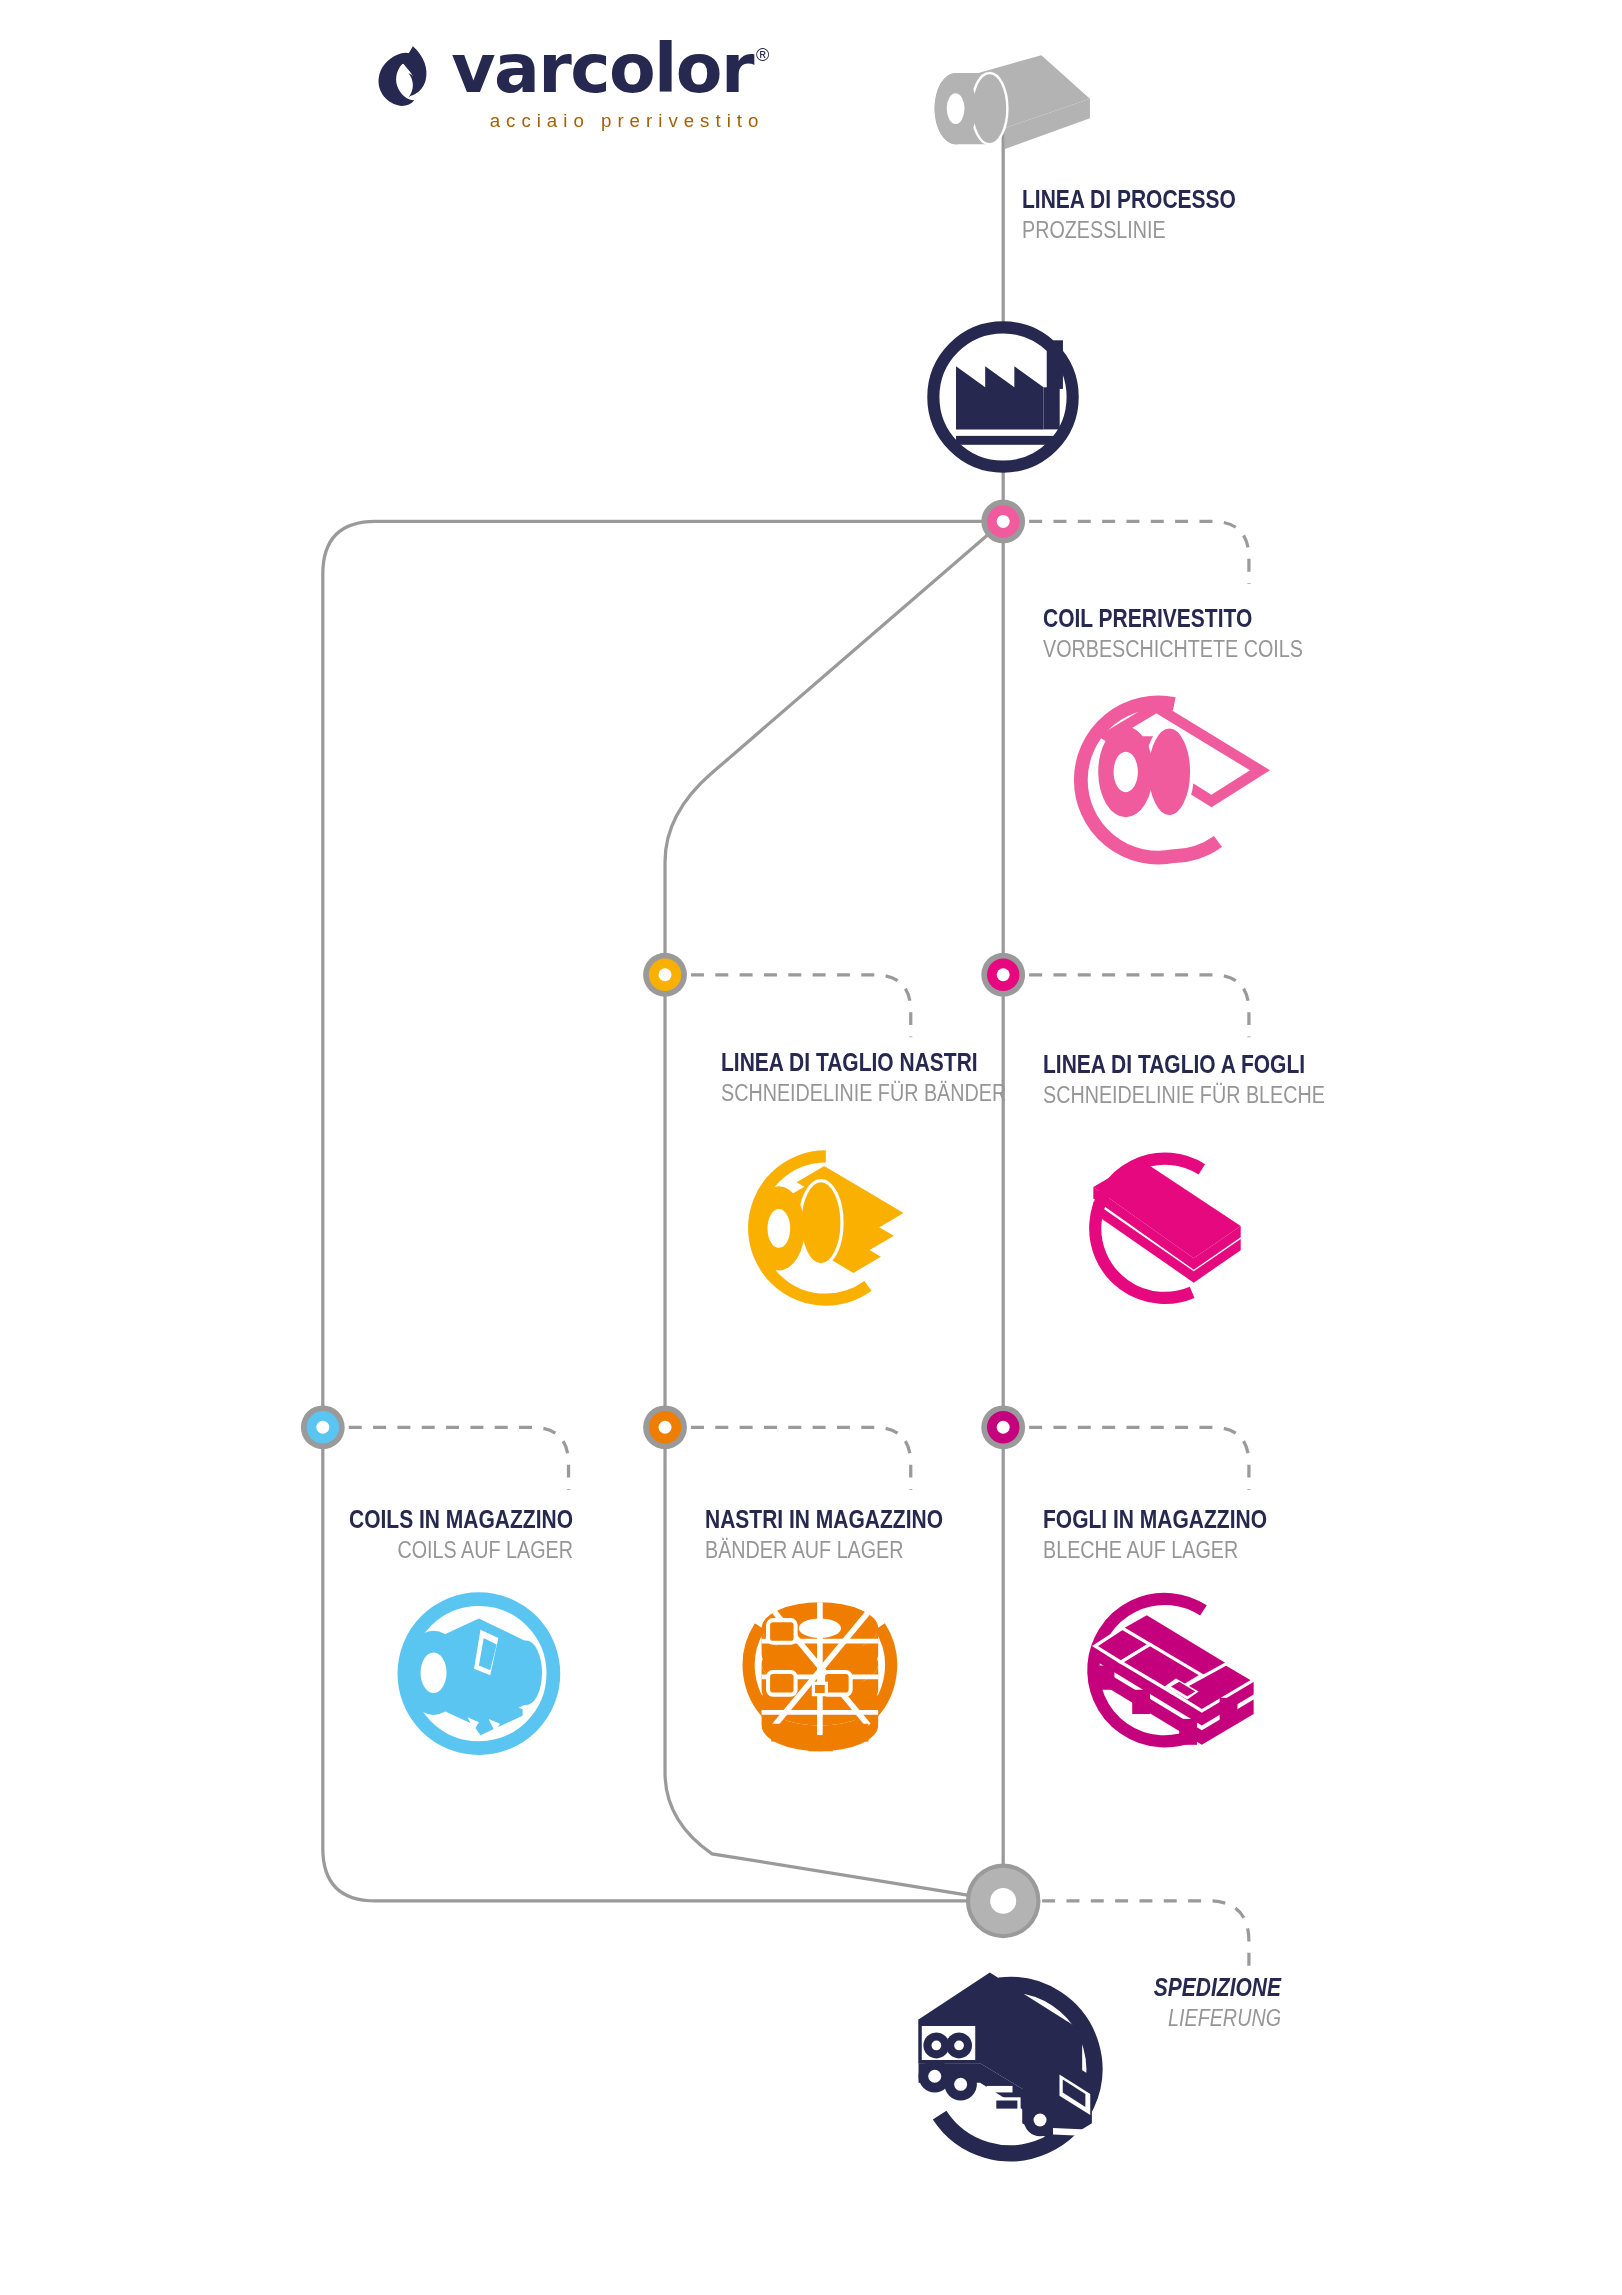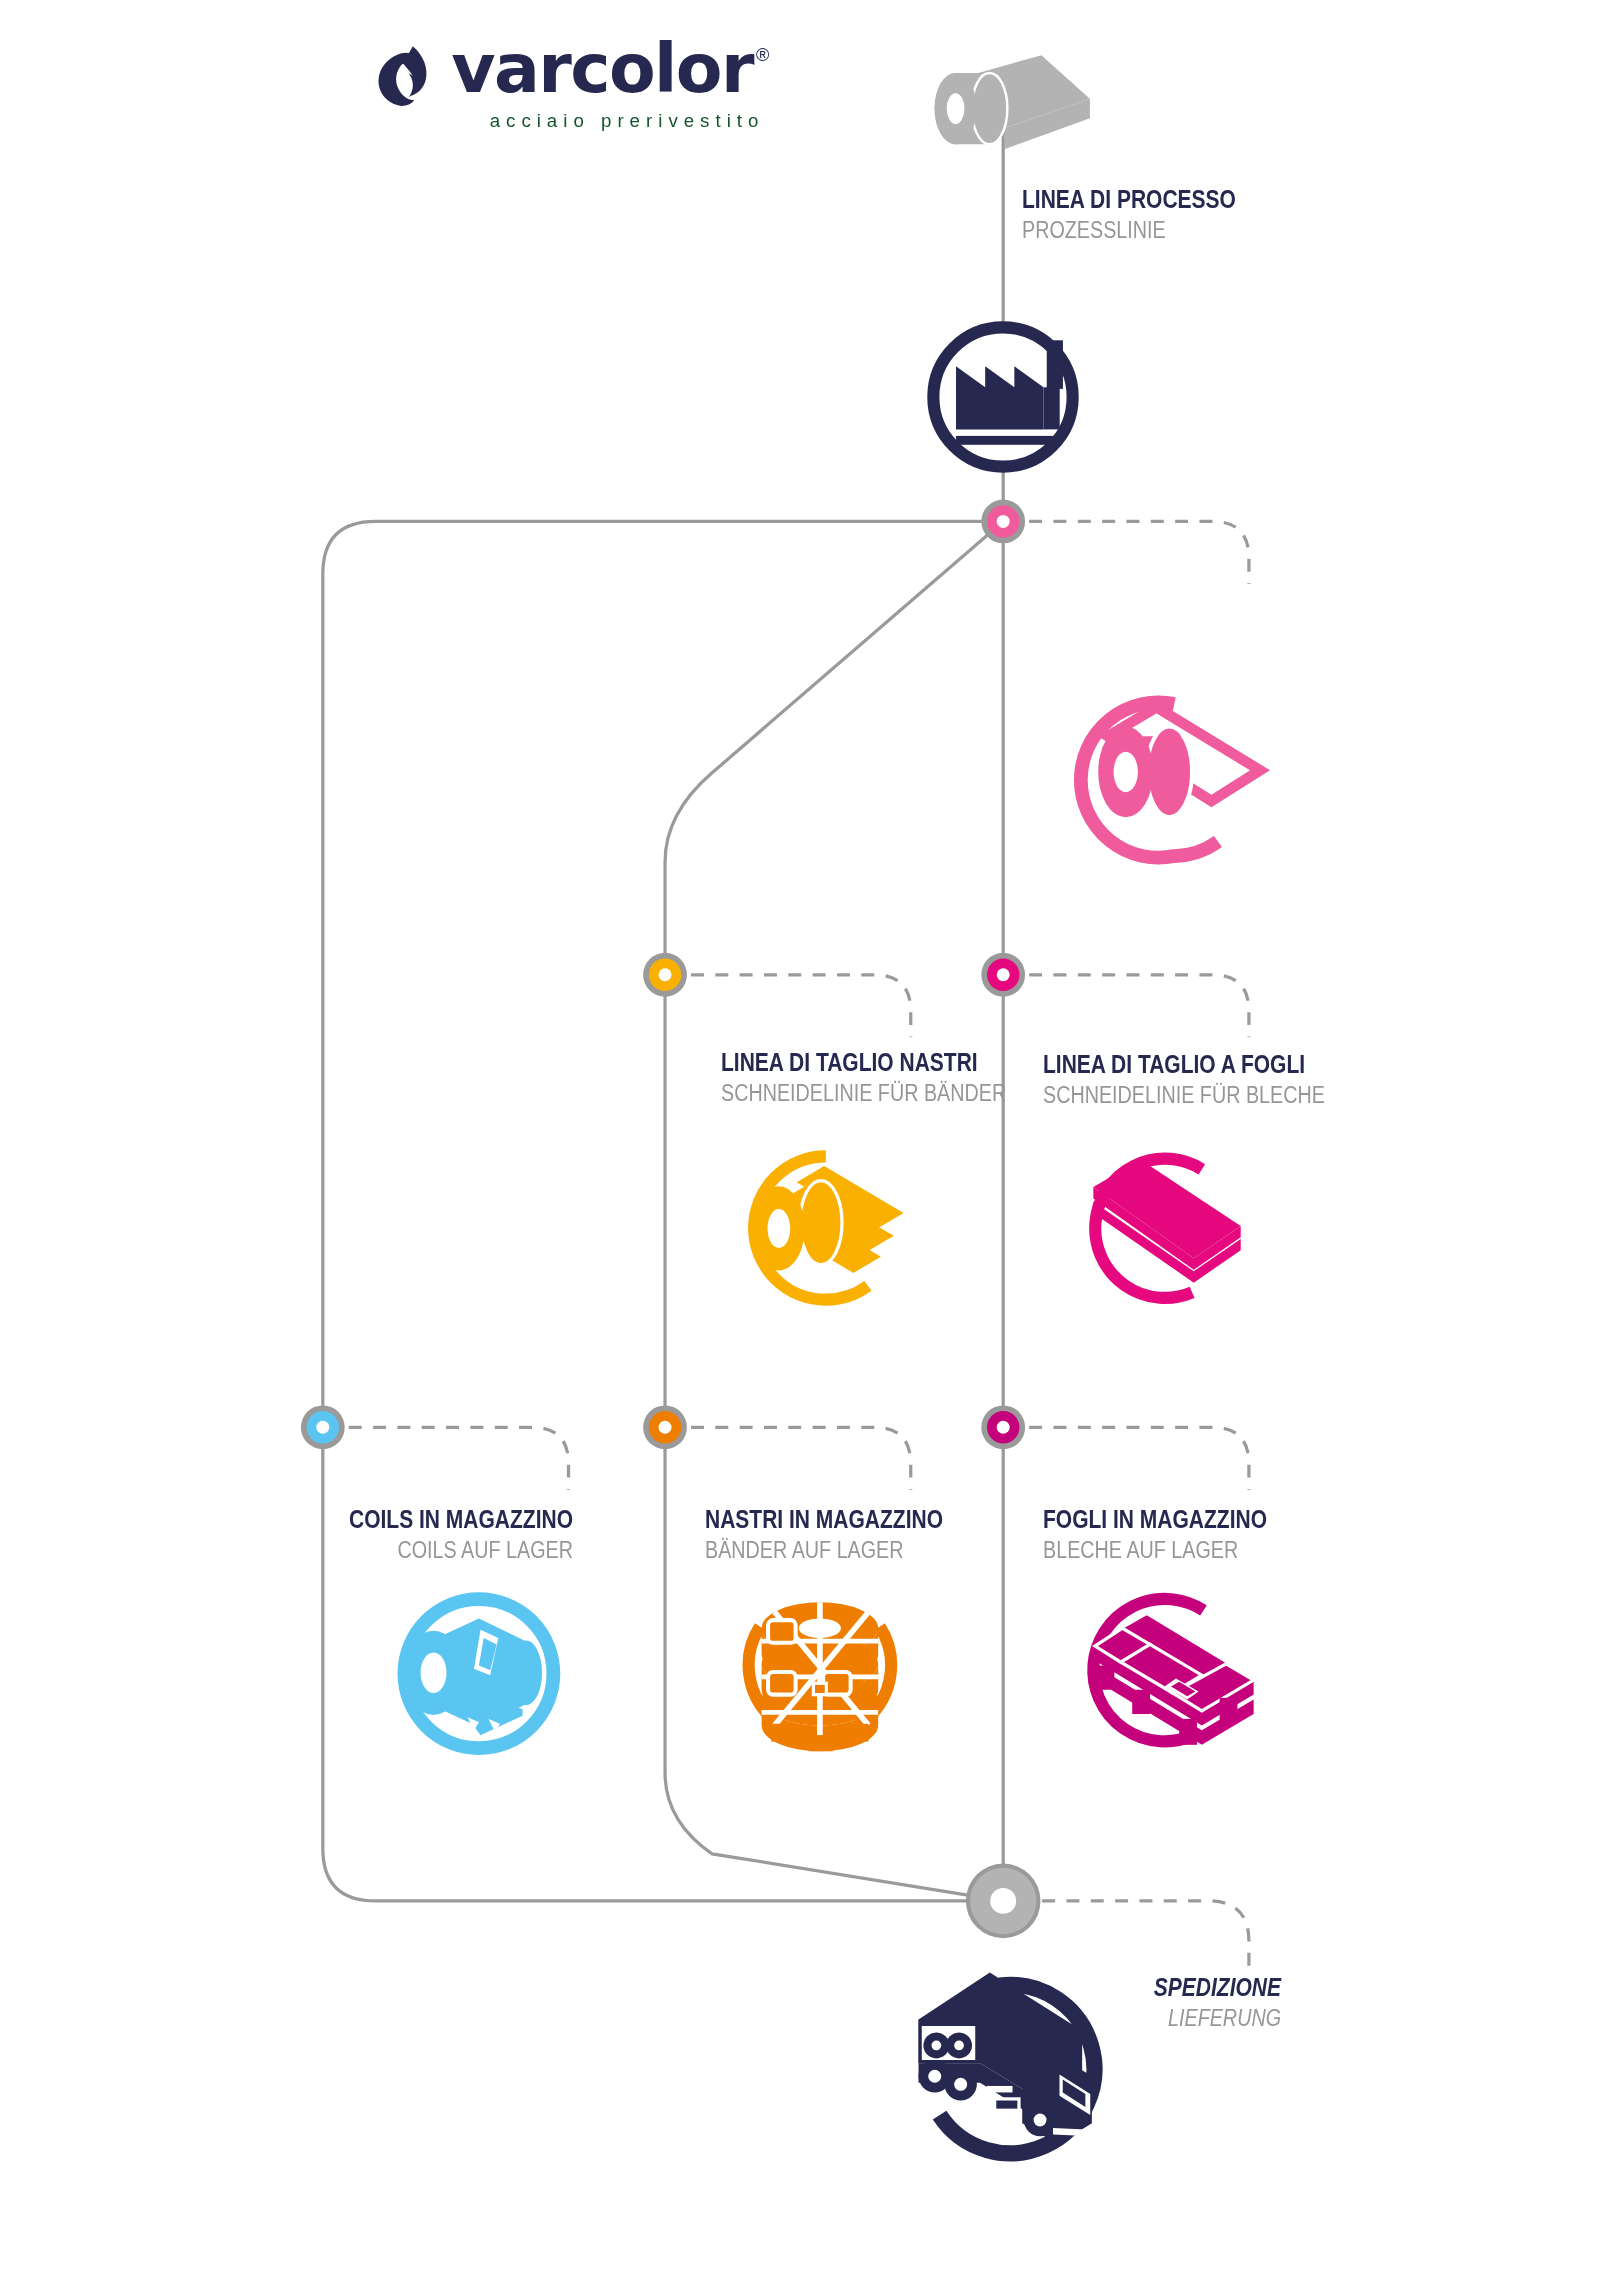--- a/index.html
+++ b/index.html
@@ -53,21 +53,21 @@
     font-family: "Liberation Sans", sans-serif;
     font-size: 18px;
     color: #26284f;
     margin-top: 8px;
     margin-left: 3.2px;
   }
   #logo-tagline {
     font-family: "Liberation Sans", sans-serif;
     font-size: 18.7px;
     letter-spacing: 6px;
-    color: #14532d;
+    color: #a16207;
     text-align: right;
     margin-top: 8px;
     padding-right: 4.9px;
   }
 
   
   #title-block {
     position: absolute;
     left: 308px;
     top: 180px;
@@ -279,20 +279,24 @@
   <div class="icon-box" style="left:922px; top:316px; width:162px; height:162px;">
     <svg viewBox="0 0 200 200" width="162" height="162">
       <circle cx="100" cy="100" r="86" fill="none" stroke="#26284f" stroke-width="15"></circle>
       <path d="M42,62 L78,88 L78,62 L114,88 L114,62 L150,88 L150,140 L42,140 Z" fill="#26284f"></path>
       <rect x="154" y="30" width="20" height="60" fill="#26284f"></rect>
       <rect x="42" y="148" width="128" height="11" fill="#26284f"></rect>
       <path d="M150,88 L170,88 L170,140 L150,140 Z" fill="#26284f"></path>
     </svg>
   </div>
 
+  <div class="node-label" style="left:1043px; top:604px;">
+    <div class="lbl-it">COIL PRERIVESTITO</div>
+    <div class="lbl-de">VORBESCHICHTETE COILS</div>
+  </div>
   <div class="icon-box" style="left:1072px; top:691px; width:211px; height:178px;">
     <svg viewBox="0 0 260 220" width="211" height="178">
       <path d="M126,16 A96,96 0 1 0 126,204 A96,96 0 0 0 180,186" fill="none" stroke="#ef5b9c" stroke-width="17"></path>
       <path d="M44,56 L104,20 L232,98 L172,136 Z" fill="none" stroke="#ef5b9c" stroke-width="13"></path>
       <path d="M172,136 L232,98 L232,104 L172,142 Z" fill="#ef5b9c"></path>
       <path d="M44,56 L44,128 L120,128 L120,56 Z" fill="#ef5b9c"></path>
       <ellipse cx="120" cy="100" rx="28" ry="56" fill="#ef5b9c"></ellipse>
       <ellipse cx="120" cy="100" rx="28" ry="56" fill="none" stroke="#ffffff" stroke-width="5"></ellipse>
       <ellipse cx="66" cy="100" rx="34" ry="56" fill="#ef5b9c"></ellipse>
       <ellipse cx="66" cy="100" rx="15" ry="25" fill="#ffffff"></ellipse>

